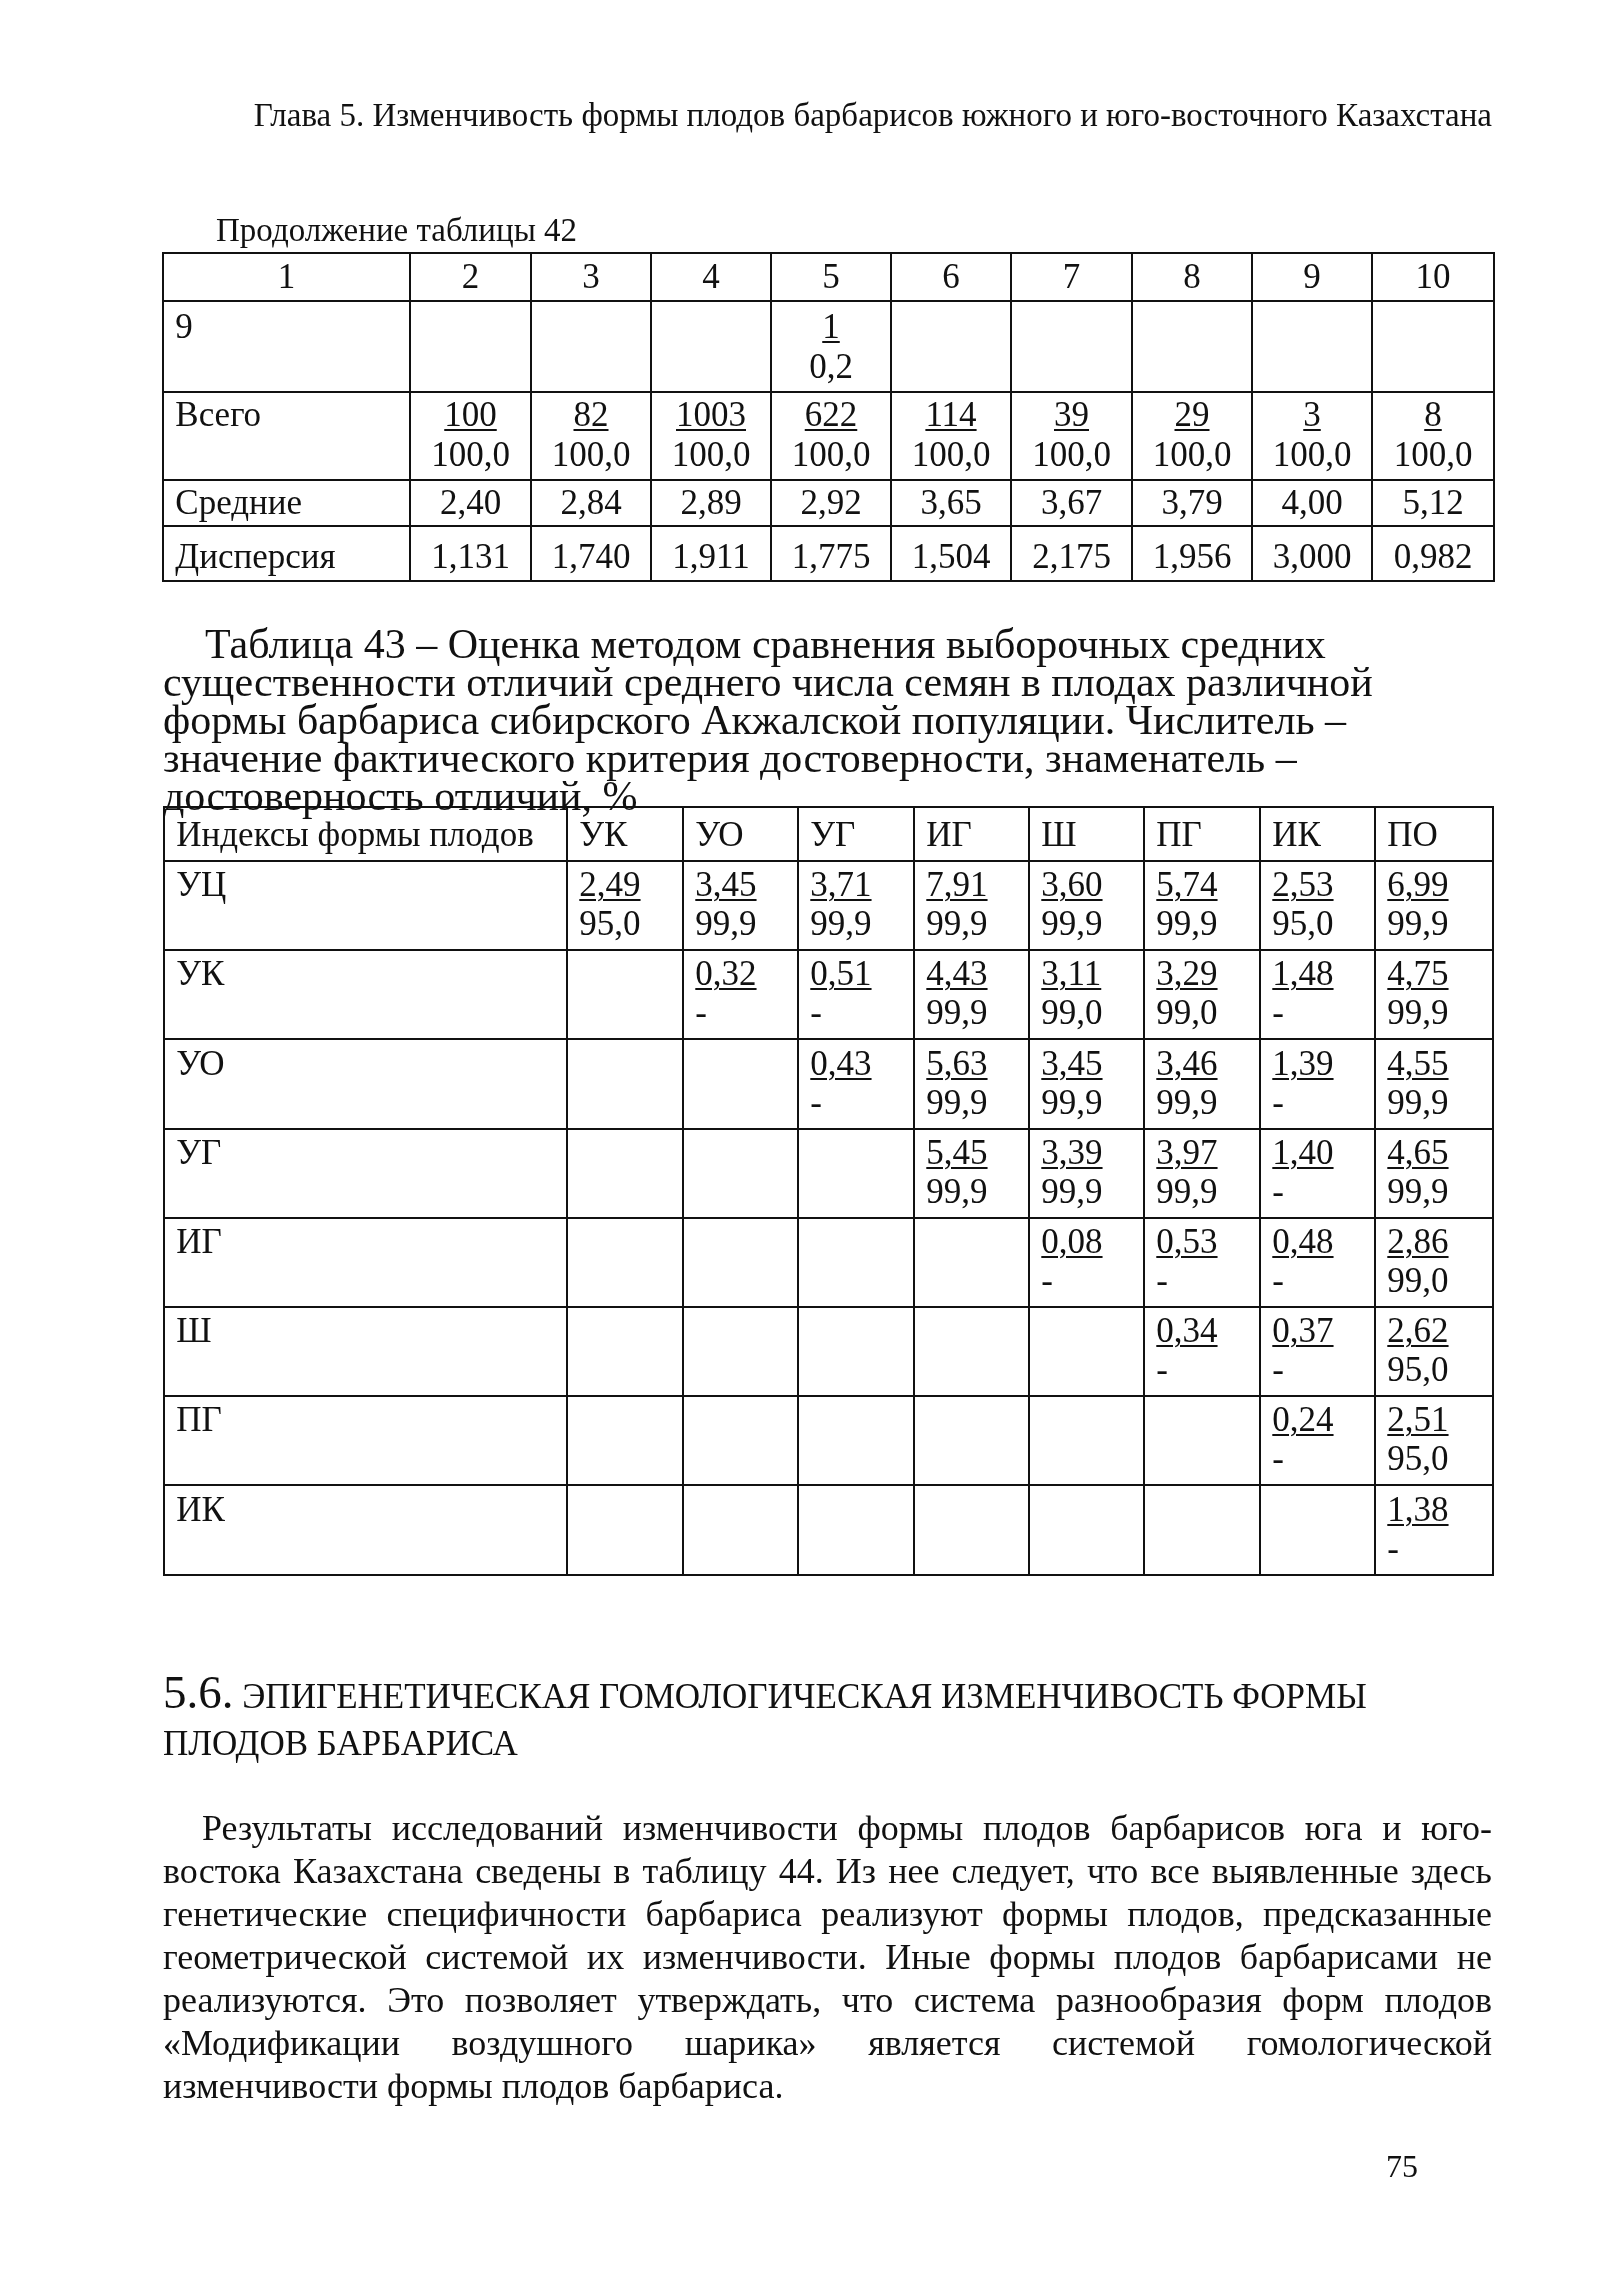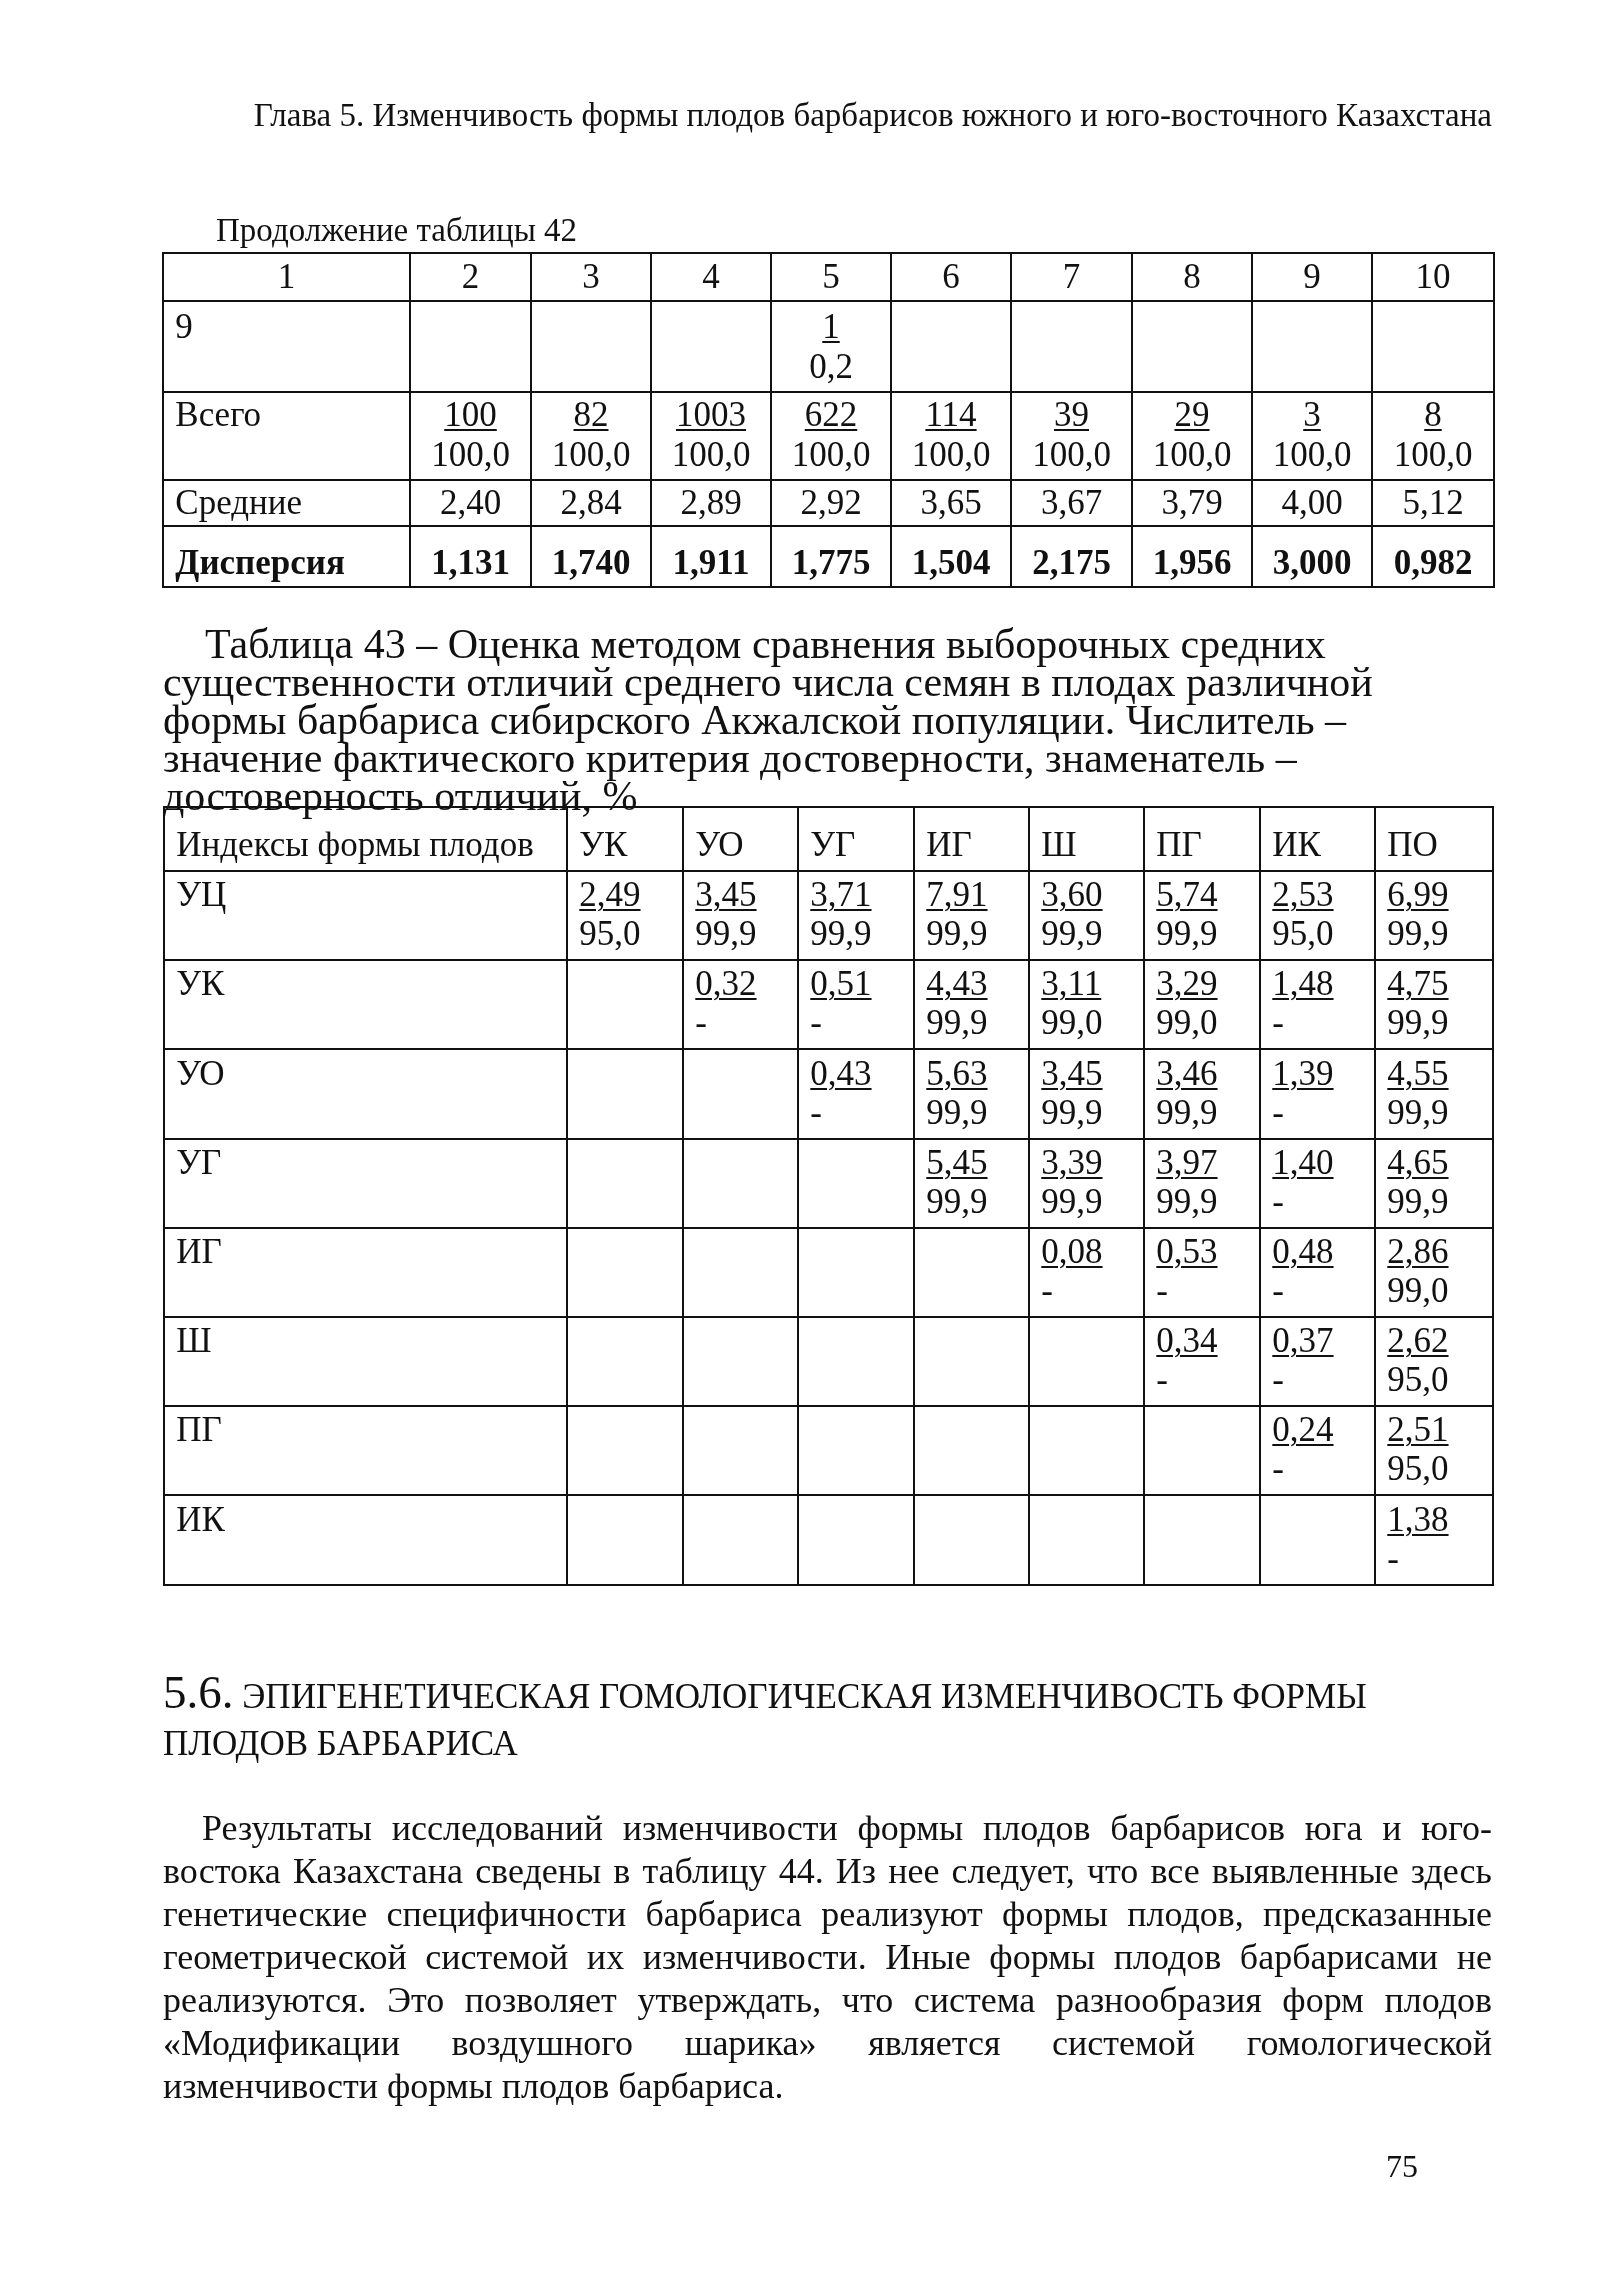--- a/index.html
+++ b/index.html
@@ -18,32 +18,32 @@
   table { border-collapse: collapse; position: absolute; table-layout: fixed; }
   td { border: 2.4px solid #111; padding: 0; vertical-align: top; font-size: 35px; line-height: 40px; }
   
   #table-42 { left: 162px; top: 252px; width: 1331px; }
   #table-42 td { text-align: center; }
   #table-42 td.rowlabel { text-align: left; padding-left: 11.3px; }
   #table-42 tr.hdr td { height: 43px; padding-top: 3.2px; }
   #table-42 tr.r9 td { height: 84px; padding-top: 4.8px; }
   #table-42 tr.rall td { height: 84px; padding-top: 1.6px; }
   #table-42 tr.rmean td { height: 42px; padding-top: 2px; }
-  #table-42 tr.rvar td { height: 43px; padding-top: 16px; font-weight: bold; }
+  #table-42 tr.rvar td { height: 43px; padding-top: 10px; }
   .num { display: block; text-decoration: underline; text-decoration-thickness: 2.4px; text-underline-offset: 3.2px; }
   .den { display: block; }
   
   #t43-caption {
     left: 163px; top: 625px; width: 1331px; font-size: 42px; line-height: 38px;
     text-indent: 42px; text-align: left;
   }
   
   #table-43 { left: 163px; top: 806px; width: 1329px; }
   #table-43 td { text-align: left; padding-left: 11.3px; }
-  #table-43 tr.hdr td { height: 45px; padding-top: 17px; }
+  #table-43 tr.hdr td { height: 45px; padding-top: 7px; }
   #table-43 tr.row td { height: 84px; padding-top: 3.2px; line-height: 39px; }
   
   #section-heading {
     left: 163px; top: 1669px; width: 1329px; font-weight: normal; font-size: 35px; line-height: 47px;
   }
   #section-heading .secnum { font-size: 47px; }
   
   #body-text {
     left: 163px; top: 1807px; width: 1329px; font-size: 36px; line-height: 43px;
     text-align: justify; text-indent: 39px; hyphens: manual;

